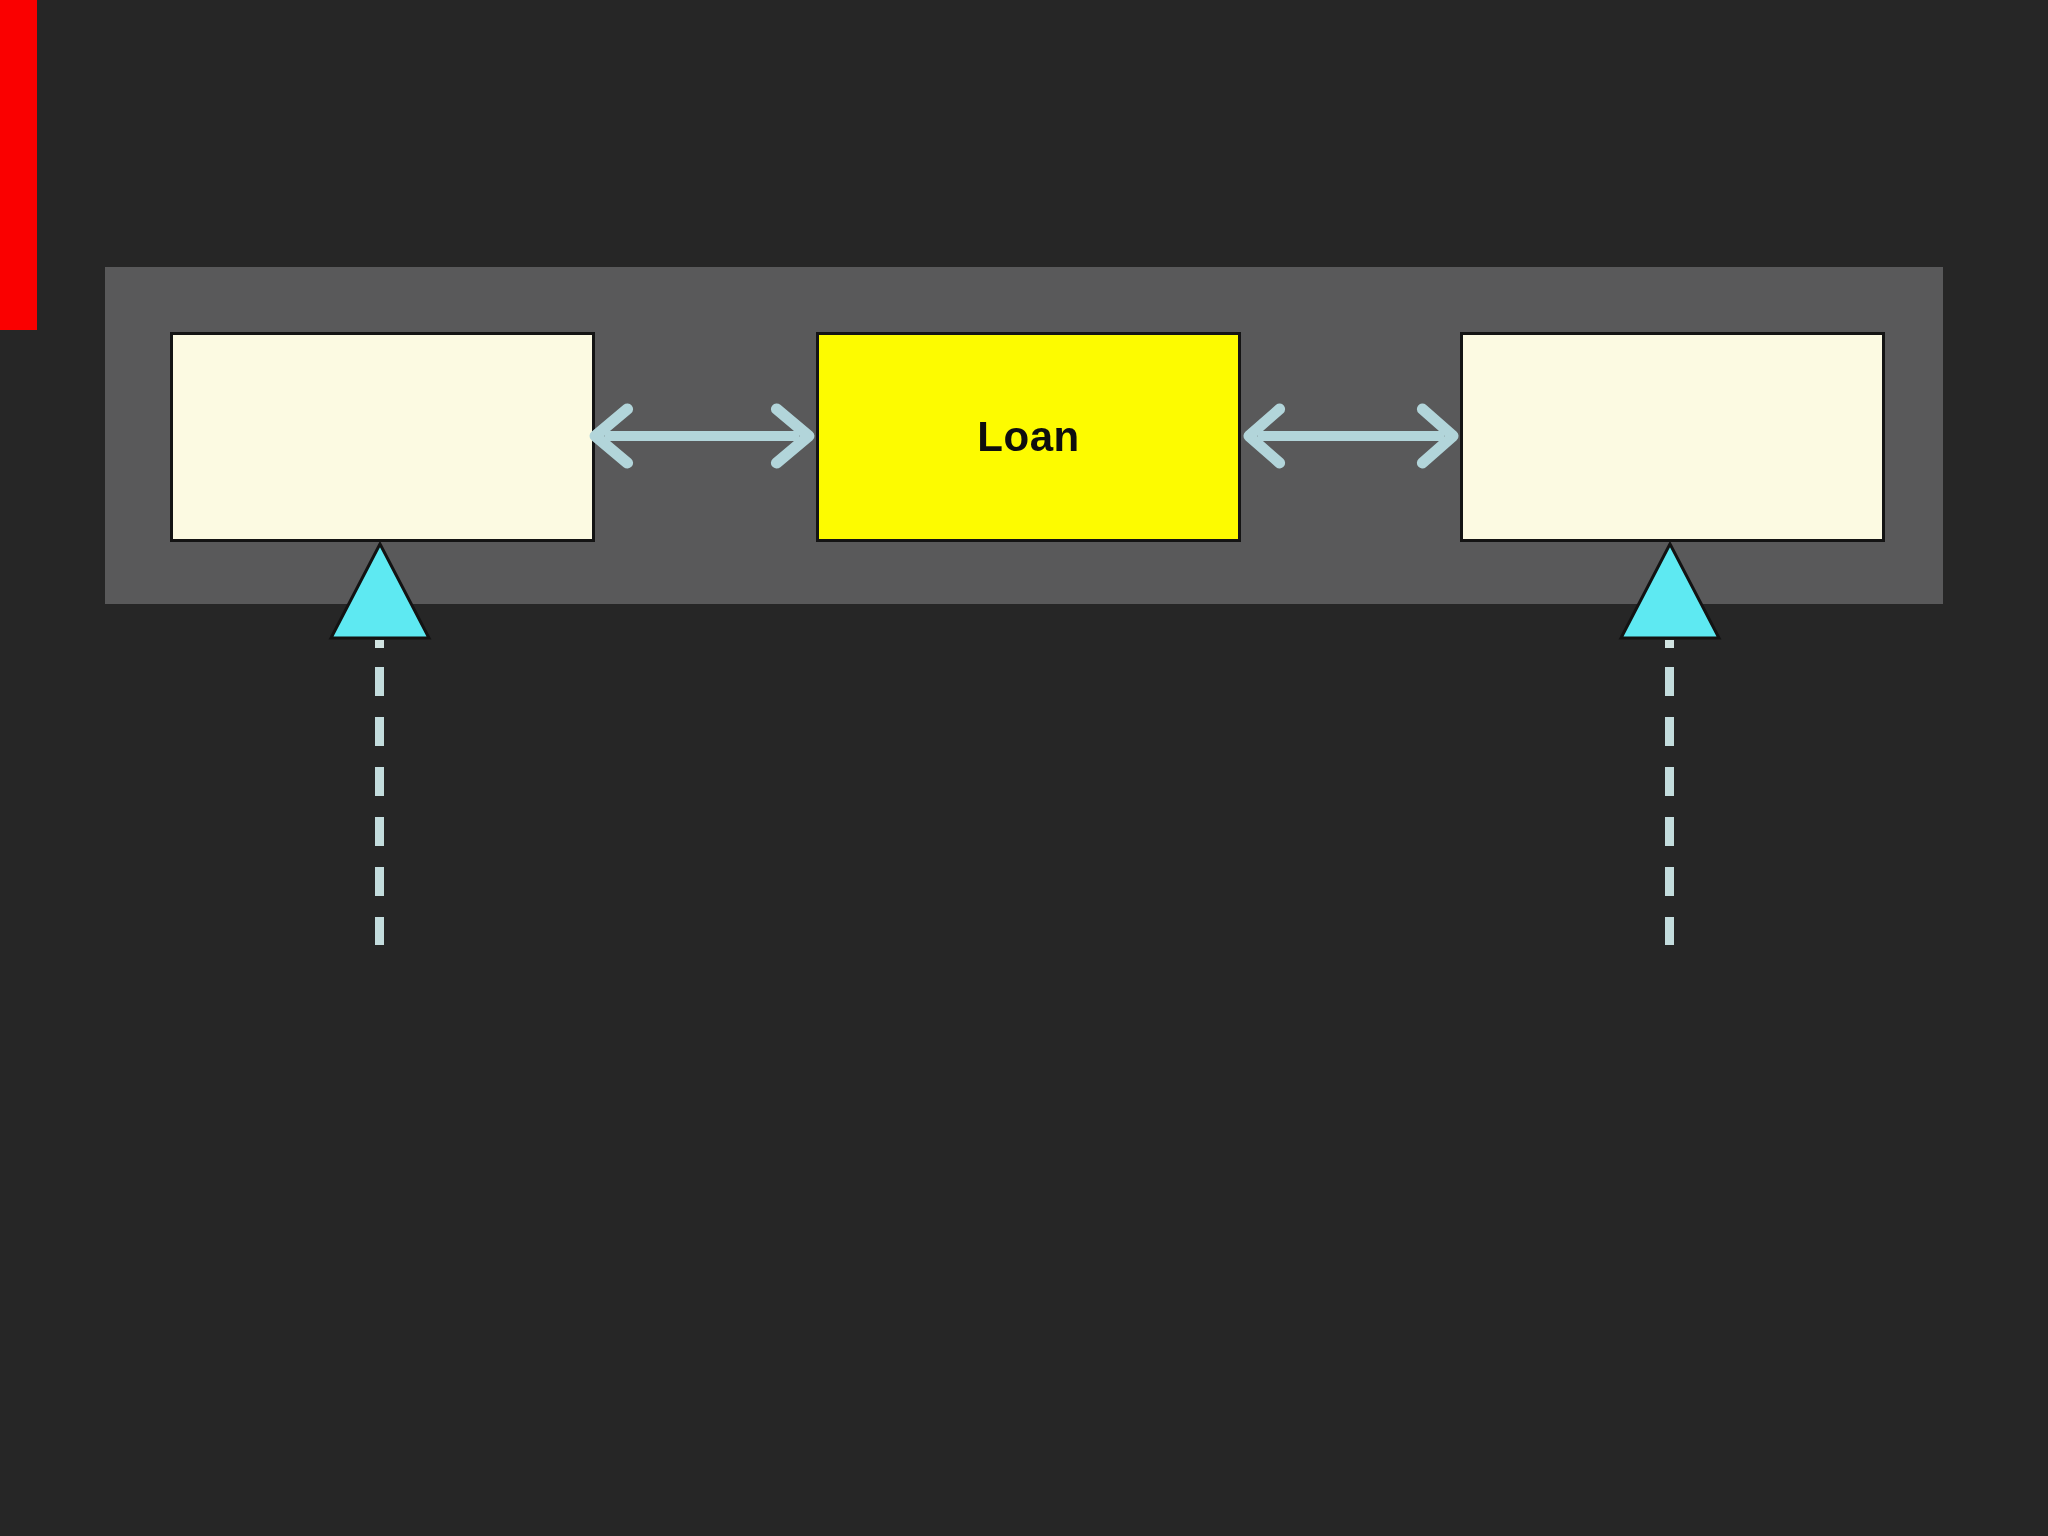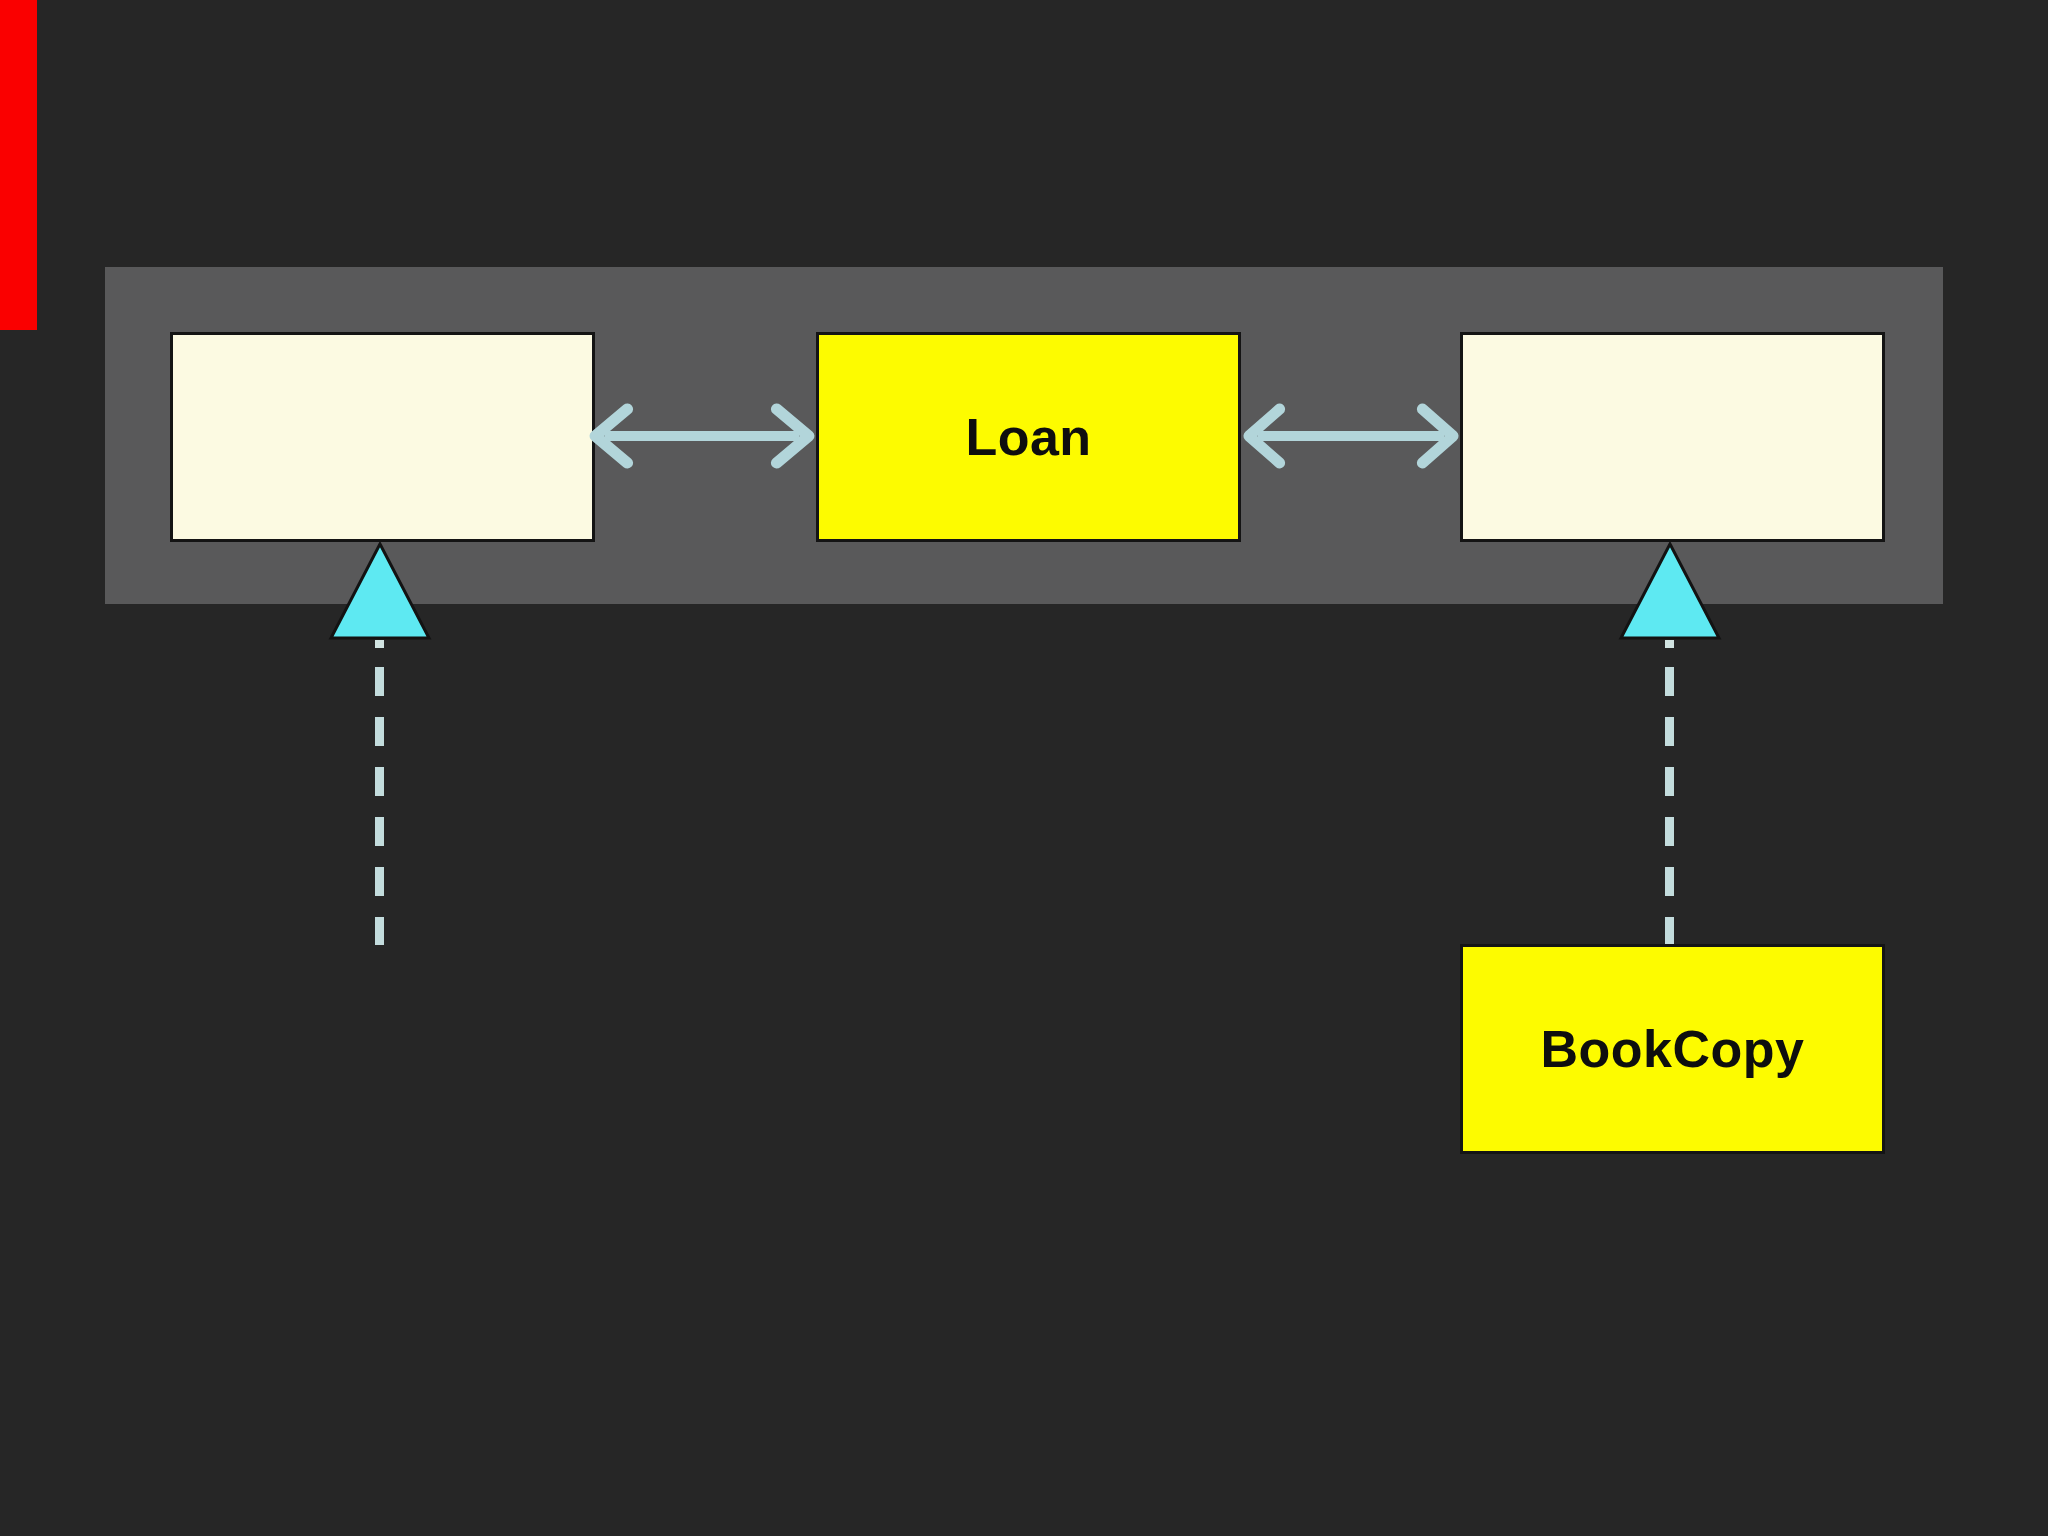--- a/index.html
+++ b/index.html
@@ -33,21 +33,21 @@
     border: 3px solid #141414;
     box-sizing: border-box;
     display: flex;
     align-items: center;
     justify-content: center;
   }
   .node.cream { background: #fcfae2; }
   .node.yellow { background: #fdfb00; }
   .node-label {
     color: #0e0e0e;
-    font-size: 52px;
+    font-size: 42px;
     font-weight: bold;
     letter-spacing: 0.5px;
     white-space: nowrap;
   }
   .slot-left  { left: 170px;  top: 332px; }
   .slot-right { left: 1460px; top: 332px; }
   .loan       { left: 816px;  top: 332px; }
   .member     { left: 170px;  top: 944px; }
   .bookcopy   { left: 1460px; top: 944px; }
 
@@ -127,17 +127,14 @@
     <polygon points="52,3 3,97 101,97" fill="#5ee9f2" stroke="#131313" stroke-width="3"></polygon>
   </svg>
 
   <div class="dash-stub dash-left-pos"></div>
   <div class="dash-line dash-left-pos"></div>
 
   <div class="dash-stub dash-right-pos"></div>
   <div class="dash-line dash-right-pos"></div>
 
 
-  <div class="node yellow bookcopy">
-    <span class="node-label">BookCopy</span>
-  </div>
 
 </div>
 
 </body></html>

